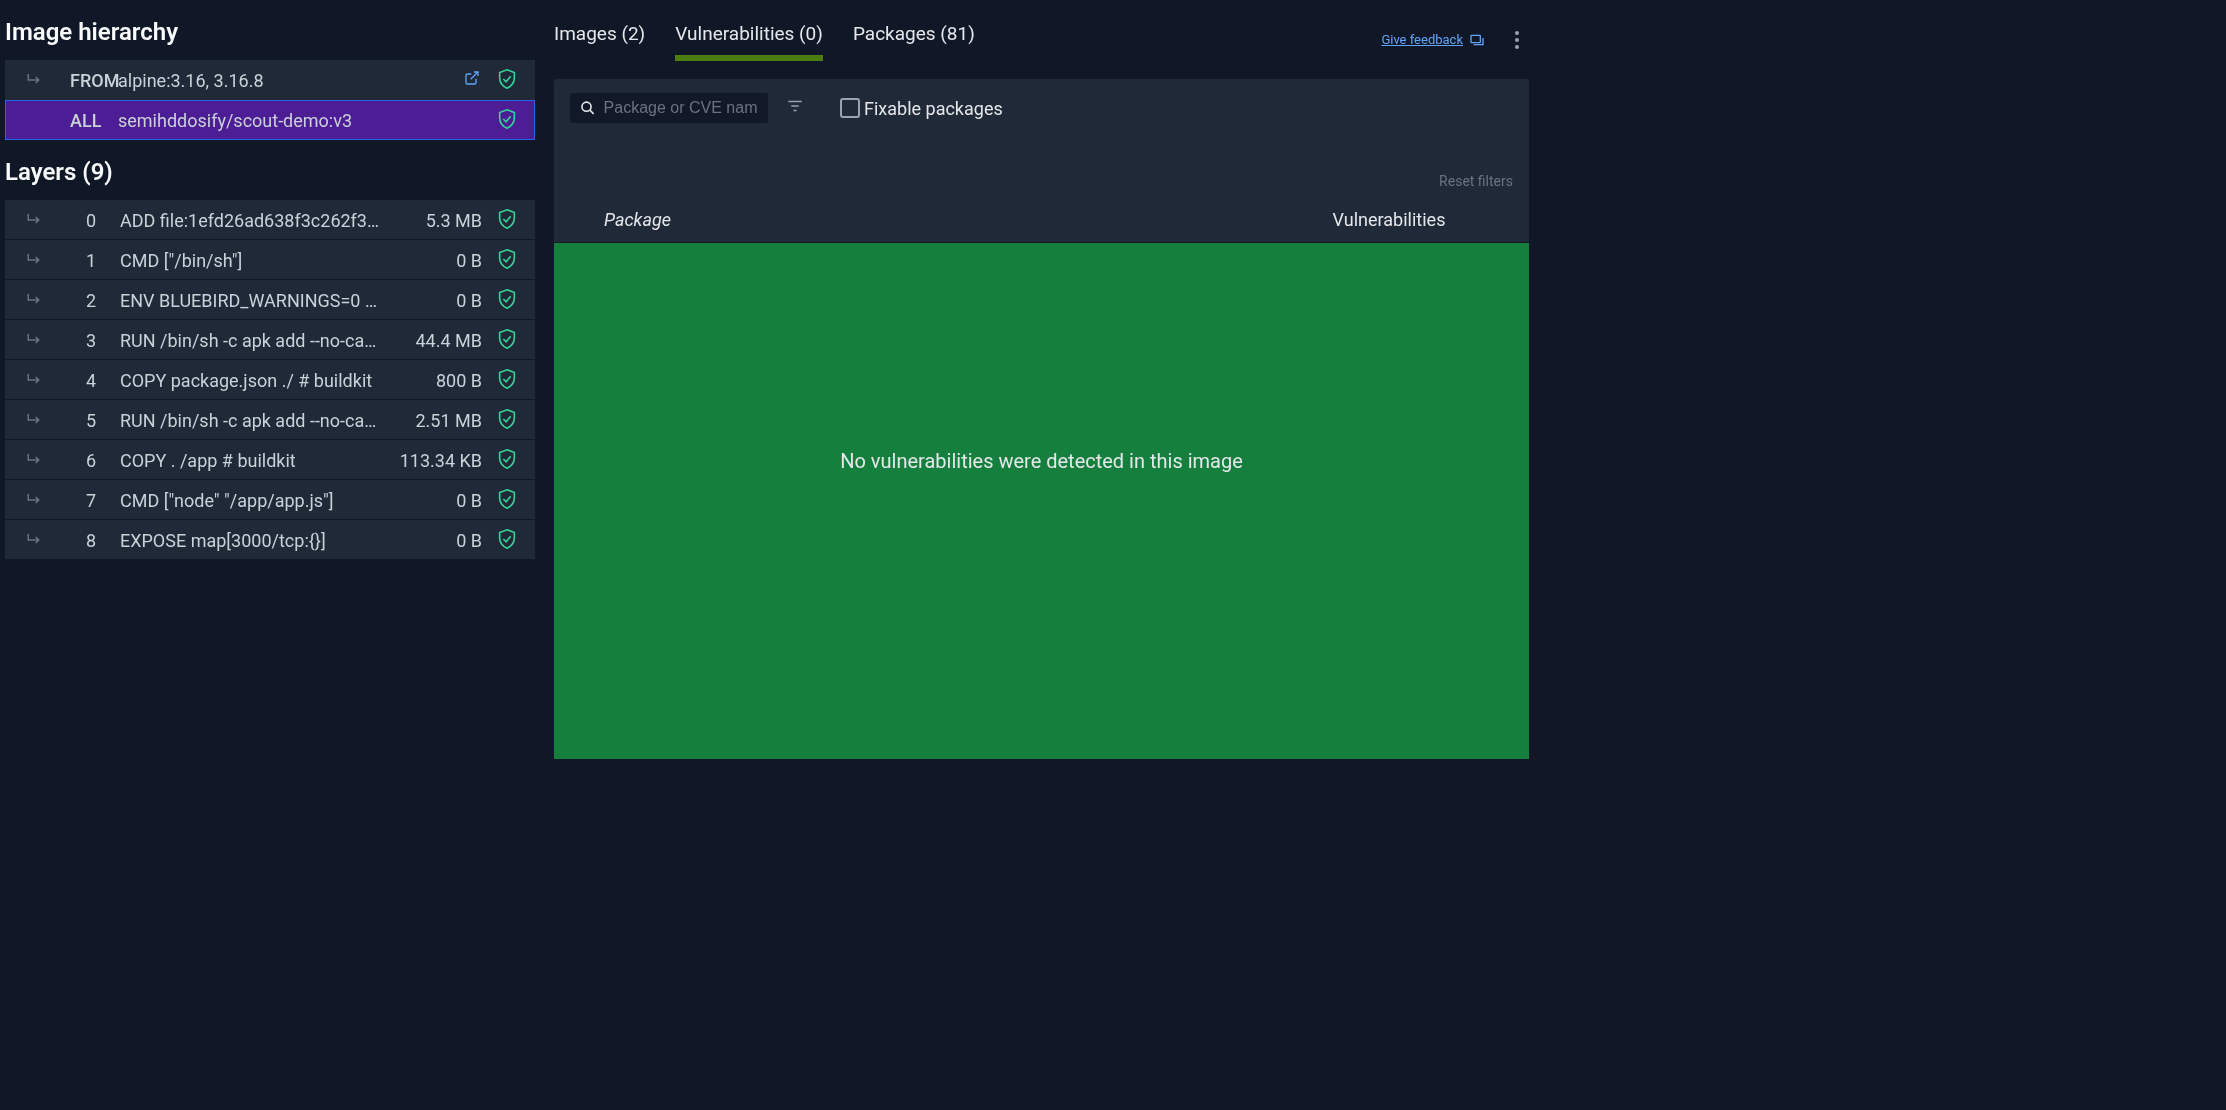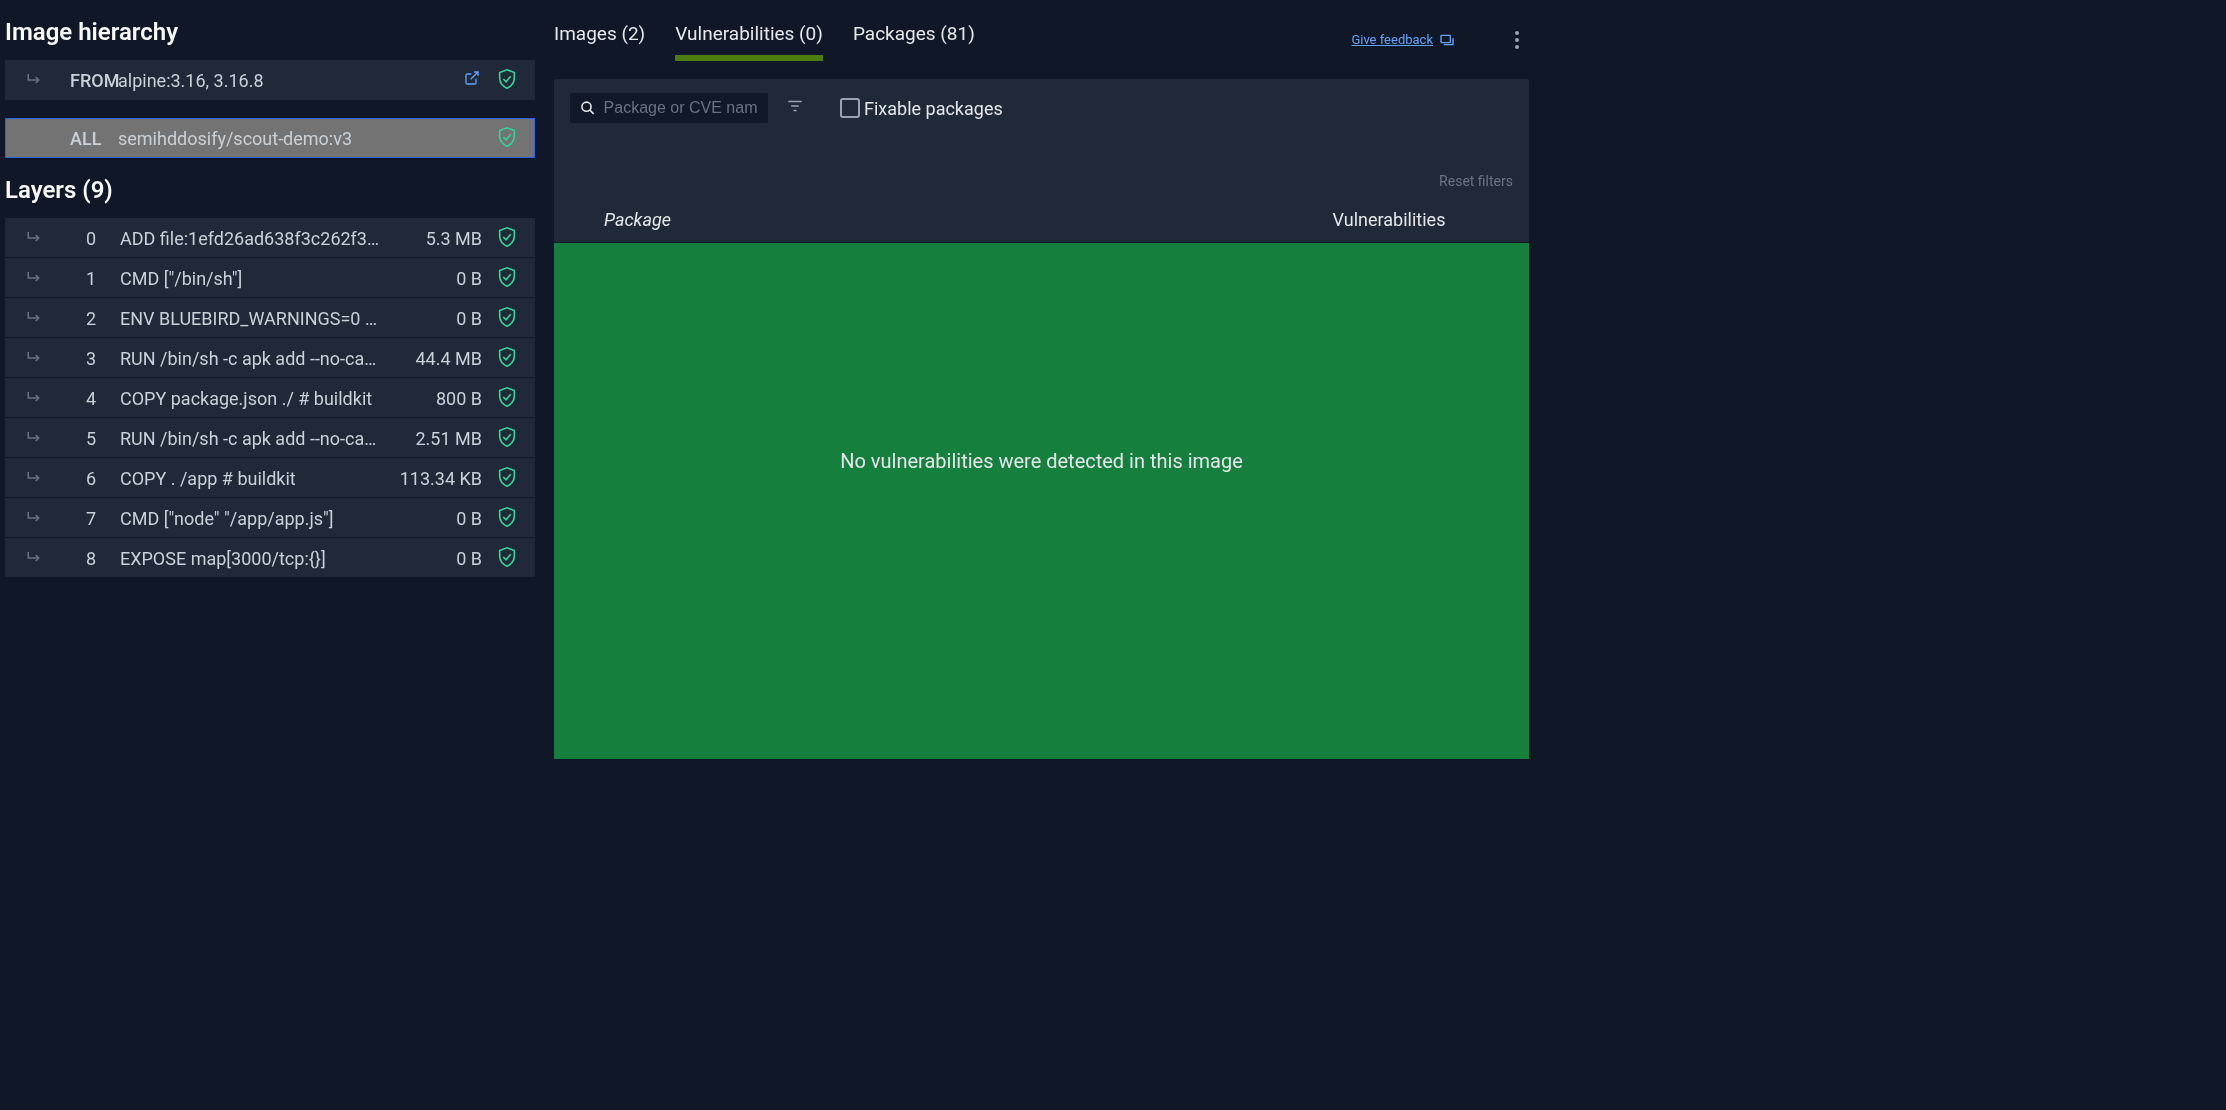--- a/index.html
+++ b/index.html
@@ -33,34 +33,34 @@
     }
     .section-title {
       font-size: 24px;
       font-weight: 600;
       color: #f9fafb;
       padding: 8px 0 14px 0;
     }
     .hierarchy-list {
       display: flex;
       flex-direction: column;
-      gap: 18px;
+      gap: 0;
     }
     .hierarchy-row, .layer-row {
       display: flex;
       align-items: center;
       background: #1f2937;
       height: 40px;
       padding: 0 14px 0 20px;
       border: 1px solid transparent;
       cursor: pointer;
     }
     .hierarchy-row.selected {
       border: 1px solid #2563eb;
-      background: #737373;
+      background: #4c1d95;
     }
     .layer-row {
       background: #1f2937;
     }
     .arrow-icon {
       width: 20px;
       flex-shrink: 0;
       color: #6b7280;
       font-size: 18px;
       display: flex;
@@ -118,21 +118,20 @@
       gap: 0;
     }
     .layers-list .layer-row {
       border-bottom: 1px solid #0f1724;
     }
 
     
     .top-bar {
       display: flex;
       align-items: center;
-      gap: 30px;
       padding: 8px 0 0 0;
     }
     .tabs {
       display: flex;
       gap: 30px;
     }
     .tab {
       font-size: 19px;
       color: #e5e7eb;
       padding: 4px 0 10px 0;

